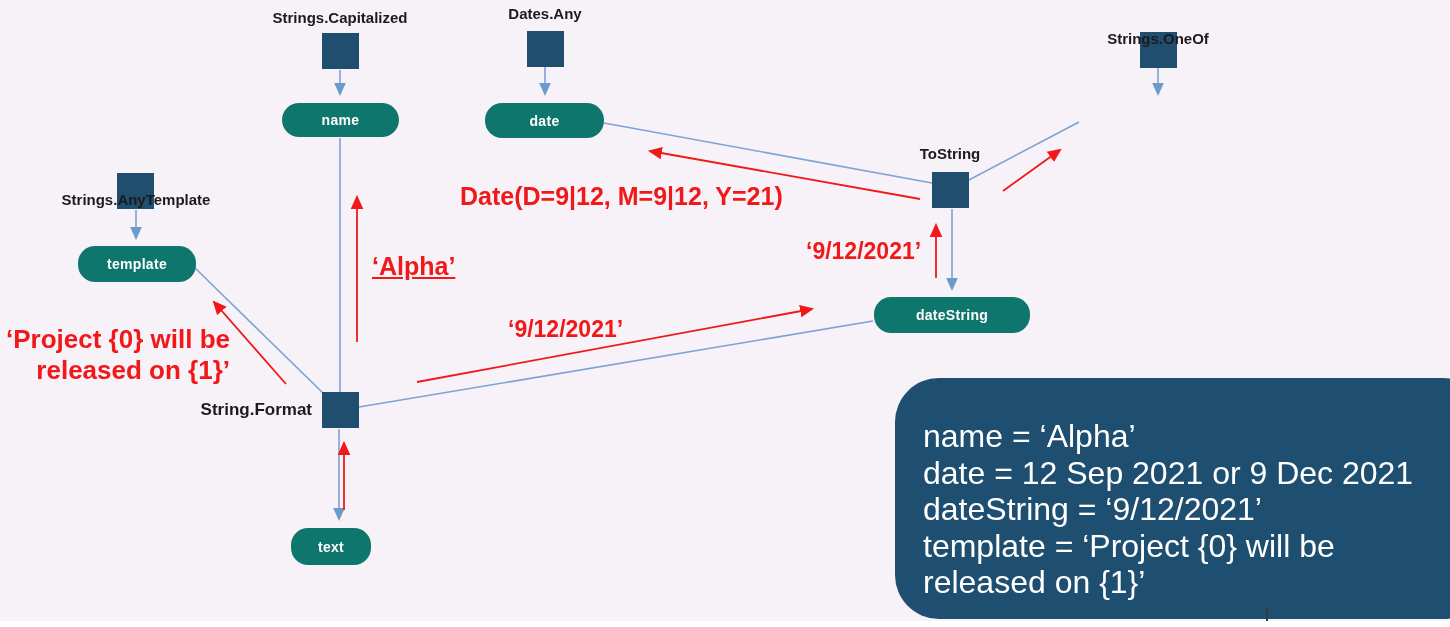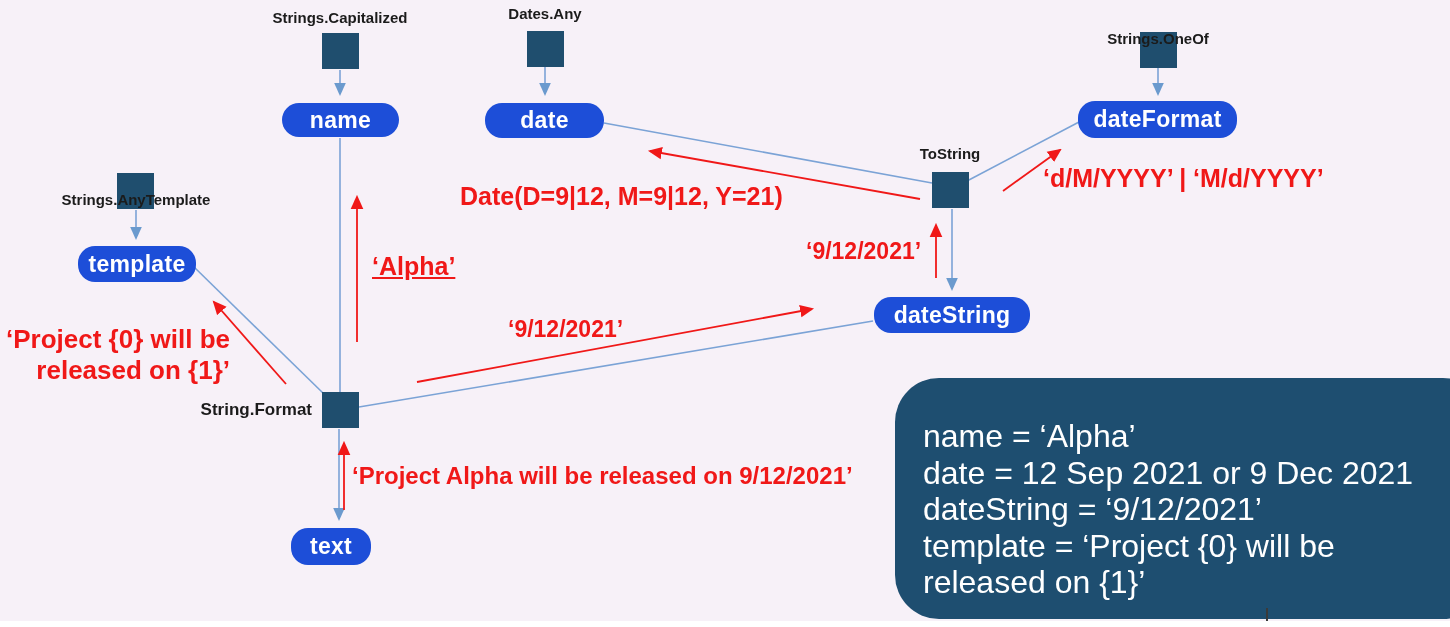--- a/index.html
+++ b/index.html
@@ -4,22 +4,22 @@
 <style>
   html,body { margin:0; padding:0; }
   .stage {
     position:relative; width:1450px; height:627px;
     background:#f7f1f8; overflow:hidden;
     font-family:"Liberation Sans", sans-serif;
   }
   .edges { position:absolute; left:0; top:0; width:1450px; height:627px; }
   .sq { position:absolute; width:37px; height:36px; background:#1f4e6e; }
   .node {
-    position:absolute; background:#1d4ed8; border-radius:17px;
-    color:#ffffff; font-weight:bold; font-size:23px;
+    position:absolute; background:#0f766e; border-radius:17px;
+    color:#ffffff; font-weight:bold; font-size:14px;
     display:flex; align-items:center; justify-content:center;
     letter-spacing:0.3px;
   }
   .genlabel {
     position:absolute; color:#1b1b1b; font-size:15px; font-weight:600;
     white-space:nowrap; transform:translateX(-50%);
   }
   .genlabel.right-anchored { transform:translateX(-100%); font-size:17px; }
   .ann {
     position:absolute; color:#f01818; font-weight:bold; white-space:nowrap;
@@ -80,35 +80,32 @@
 
   <div class="genlabel" style="left:340px; top:9px;">Strings.Capitalized</div>
   <div class="genlabel" style="left:545px; top:5px;">Dates.Any</div>
   <div class="genlabel" style="left:1158px; top:7px;margin-top:23px;">Strings.OneOf</div>
   <div class="genlabel" style="left:136px; top:147px;margin-top:44px;">Strings.AnyTemplate</div>
   <div class="genlabel" style="left:950px; top:145px;">ToString</div>
   <div class="genlabel right-anchored" style="left:312px; top:400px;">String.Format</div>
 
   <div class="node" style="left:282px; top:103px; width:117px; height:34px;">name</div>
   <div class="node" style="left:485px; top:103px; width:119px; height:35px;">date</div>
-  <div class="node" style="left:1078px; top:101px; width:159px; height:37px;">dateFormat</div>
   <div class="node" style="left:78px; top:246px; width:118px; height:36px;">template</div>
   <div class="node" style="left:874px; top:297px; width:156px; height:36px;">dateString</div>
   <div class="node" style="left:291px; top:528px; width:80px; height:37px;">text</div>
 
   <div class="ann" style="left:460px; top:182px; font-size:25px;">Date(D=9|12, M=9|12, Y=21)</div>
-  <div class="ann" style="left:1043px; top:164px; font-size:25px;">‘d/M/YYYY’ | ‘M/d/YYYY’</div>
   <div class="ann" style="left:806px; top:238px; font-size:23px;">‘9/12/2021’</div>
   <div class="ann" style="left:372px; top:252px; font-size:25px;text-decoration:underline;">‘Alpha’</div>
   <div class="ann ann-multiline" style="left:6px; top:324px; font-size:26px;text-align:right;">
     <div>‘Project {0} will be</div>
     <div>released on {1}’</div>
   </div>
   <div class="ann" style="left:508px; top:316px; font-size:23px;">‘9/12/2021’</div>
-  <div class="ann" style="left:352px; top:462px; font-size:24px;">‘Project Alpha will be released on 9/12/2021’</div>
 
   <div class="infobox">
     <div>name = ‘Alpha’</div>
     <div>date = 12 Sep 2021 or 9 Dec 2021</div>
     <div>dateString = ‘9/12/2021’</div>
     <div>template = ‘Project {0} will be</div>
     <div>released on {1}’</div>
   </div>
 
   <div class="tickmark"></div>

